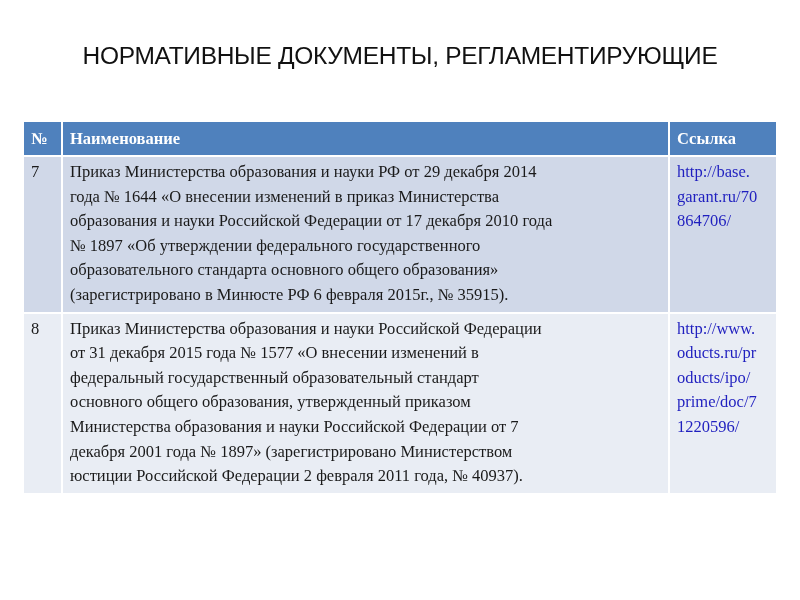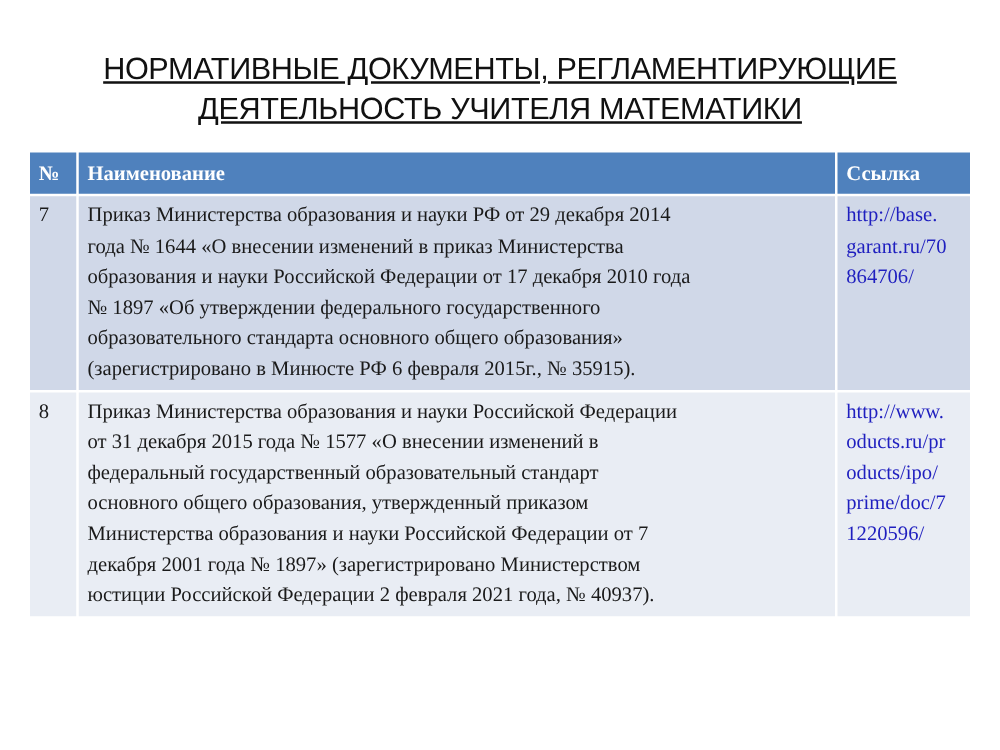--- a/index.html
+++ b/index.html
@@ -3,21 +3,21 @@
 <meta charset="utf-8">
 <style>
   html, body { margin: 0; padding: 0; }
   body {
     width: 800px; height: 600px; background: #ffffff; position: relative; overflow: hidden;
     font-family: "Liberation Serif", serif;
   }
   .title {
     position: absolute; left: 0; top: 40px; width: 800px; text-align: center;
     font-family: "Liberation Sans", sans-serif; font-size: 24.5px; line-height: 32px;
-    color: #111111; letter-spacing: -0.3px; text-decoration: underline;
+    color: #111111; letter-spacing: -0.3px;
   }
   .title div { white-space: nowrap; }
   table.docs {
     position: absolute; left: 24px; top: 122px; width: 752px;
     border-collapse: separate; border-spacing: 2px 2px; margin: -2px;
     table-layout: fixed;
   }
   table.docs th {
     background: #4f81bd; color: #ffffff; text-align: left; font-weight: bold;
     font-size: 16.5px; height: 33px; padding: 0 0 0 7px; vertical-align: middle;
@@ -32,21 +32,20 @@
   col.c-name { width: 605px; }
   col.c-link { width: 106px; }
   a.link { color: #1f1fbf; word-break: break-all; }
   .linkline { display: block; white-space: nowrap; }
 </style>
 </head>
 <body>
 
 <div class="title">
   <div>НОРМАТИВНЫЕ ДОКУМЕНТЫ, РЕГЛАМЕНТИРУЮЩИЕ</div>
-  <div>ДЕЯТЕЛЬНОСТЬ УЧИТЕЛЯ МАТЕМАТИКИ</div>
 </div>
 
 <table class="docs">
   <colgroup>
       <col class="c-num">
       <col class="c-name">
       <col class="c-link">
     </colgroup>
   <thead>
     <tr>
@@ -76,21 +75,21 @@
     </tr>
     <tr class="even" style="height:175px">
       <td>8</td>
       <td>
         <div style="white-space:nowrap">Приказ Министерства образования и науки Российской Федерации</div>
         <div style="white-space:nowrap">от 31 декабря 2015 года № 1577 «О внесении изменений в</div>
         <div style="white-space:nowrap">федеральный государственный образовательный стандарт</div>
         <div style="white-space:nowrap">основного общего образования, утвержденный приказом</div>
         <div style="white-space:nowrap">Министерства образования и науки Российской Федерации от 7</div>
         <div style="white-space:nowrap">декабря 2001 года № 1897» (зарегистрировано Министерством</div>
-        <div style="white-space:nowrap">юстиции Российской Федерации 2 февраля 2021 года, № 40937).</div>
+        <div style="white-space:nowrap">юстиции Российской Федерации 2 февраля 2011 года, № 40937).</div>
       </td>
       <td>
         <a class="link">
           <span class="linkline">http://www.</span>
           <span class="linkline">oducts.ru/pr</span>
           <span class="linkline">oducts/ipo/</span>
           <span class="linkline">prime/doc/7</span>
           <span class="linkline">1220596/</span>
         </a>
       </td>

